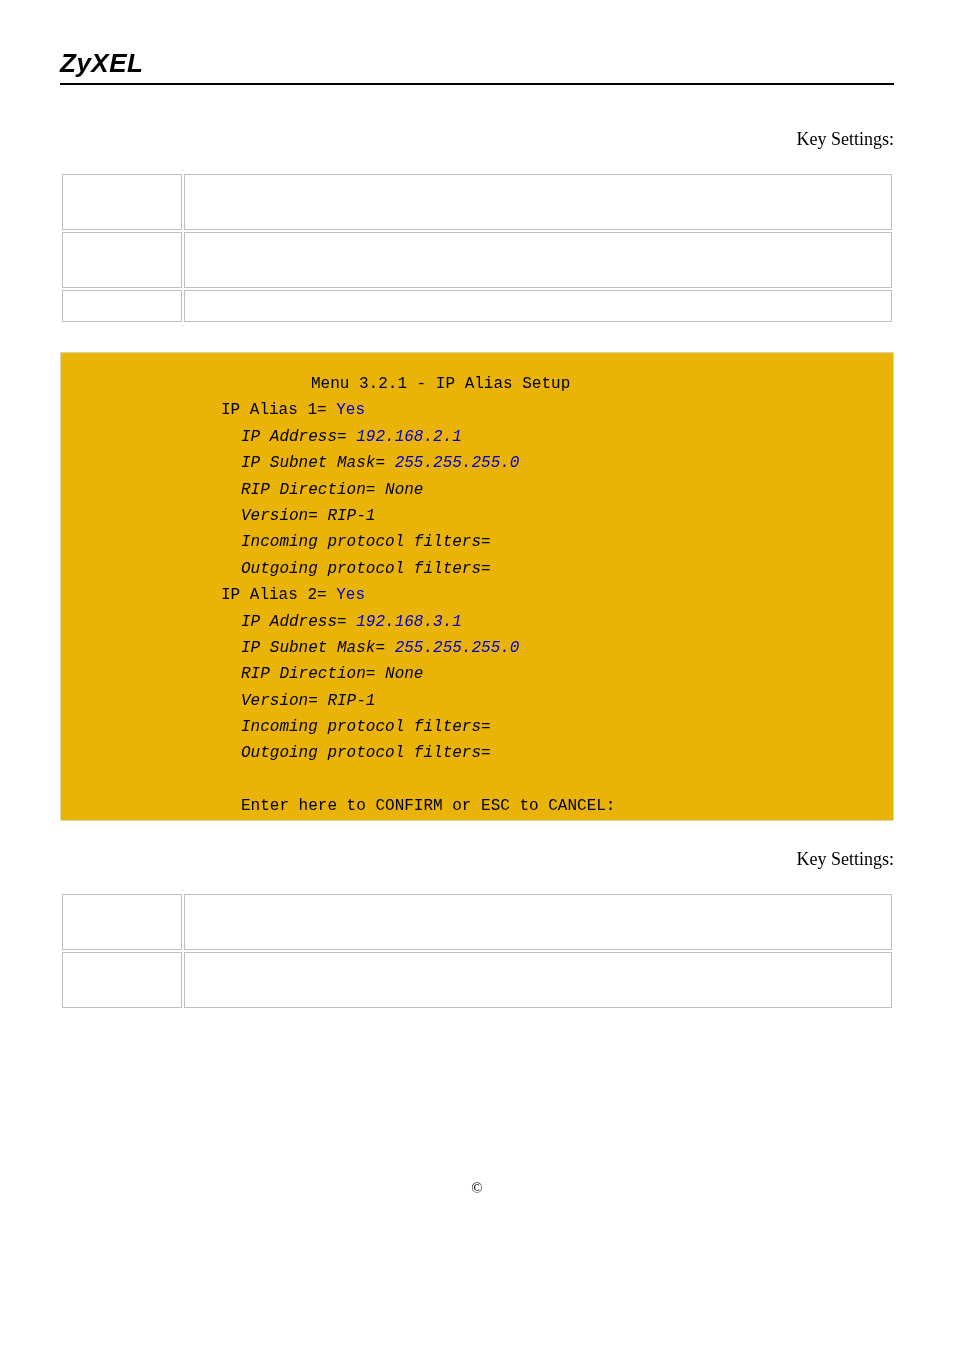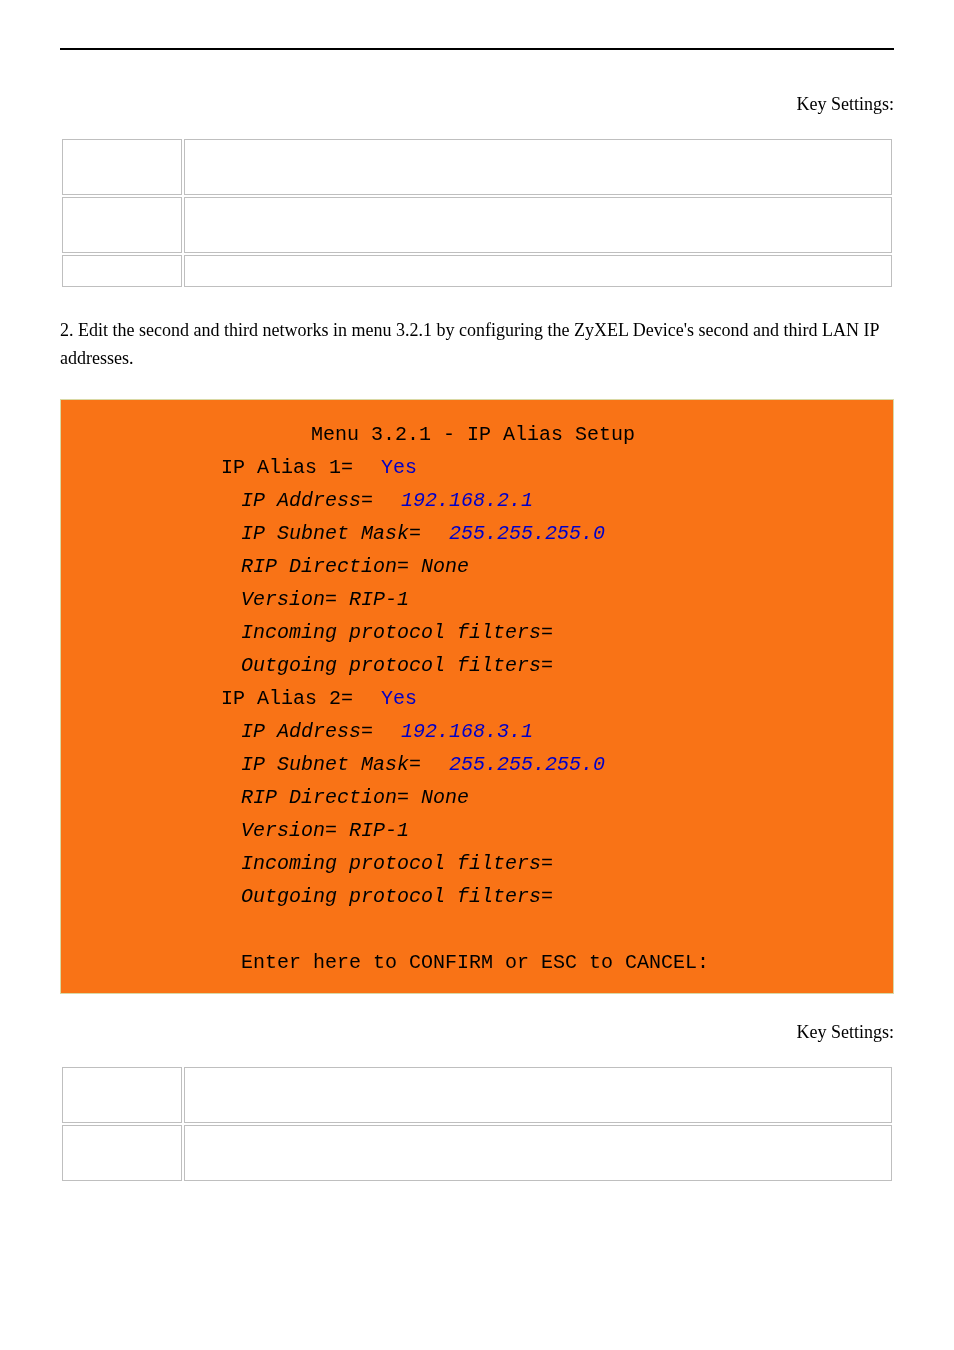--- a/index.html
+++ b/index.html
@@ -45,46 +45,47 @@
     vertical-align: top;
   }
   table.keytable .row-short td { height: 32px; }
   table.keytable td.col-a { width: 120px; }
   .para {
     font-size: 18px;
     line-height: 1.55;
     margin: 0 0 26px 0;
   }
   .terminal {
-    background: #f97316;
+    background: #eab308;
     border: 1px solid #d9d9a5;
-    padding: 18px 12px 14px 160px;
+    padding: 18px 12px 0 160px;
     font-family: "Courier New", Courier, monospace;
-    font-size: 20px;
+    font-size: 16px;
     line-height: 1.65;
     white-space: pre;
     color: #000;
     margin-bottom: 28px;
   }
-  .terminal .val { color: #0000c8; margin-left: 16px; }
+  .terminal .val { color: #0000c8; }
   .terminal .title { display:block; padding-left: 90px; }
   .terminal .l1 { display:block; }
   .terminal .l2 { display:block; padding-left: 20px; font-style: italic; }
   .terminal .foot { display:block; padding-left: 20px; }
   .footer {
     text-align: center;
     font-size: 15px;
     margin-top: 170px;
   }
 </style>
 </head>
 <body>
 
 <div class="page">
 
+  <div class="header-brand">ZyXEL</div>
   <hr class="header-rule">
 
   <p class="section-label">Key Settings:</p>
 
   <table class="keytable">
     <tbody>
         <tr>
           <td class="col-a"></td>
           <td></td>
         </tr>
@@ -92,21 +93,20 @@
           <td class="col-a"></td>
           <td></td>
         </tr>
     <tr class="row-short">
           <td class="col-a"></td>
           <td></td>
         </tr>
   </tbody>
     </table>
 
-  <p class="para">2. Edit the second and third networks in menu 3.2.1 by configuring the ZyXEL Device's second and third LAN IP addresses.</p>
 
   <div class="terminal"><span class="title">Menu 3.2.1 - IP Alias Setup</span><span class="l1"><span>IP Alias 1=</span> <span class="val">Yes</span></span><span class="l2"><span>IP Address=</span> <span class="val">192.168.2.1</span></span><span class="l2"><span>IP Subnet Mask=</span> <span class="val">255.255.255.0</span></span><span class="l2">RIP Direction= None</span><span class="l2">Version= RIP-1</span><span class="l2">Incoming protocol filters=</span><span class="l2">Outgoing protocol filters=</span><span class="l1"><span>IP Alias 2=</span> <span class="val">Yes</span></span><span class="l2"><span>IP Address=</span> <span class="val">192.168.3.1</span></span><span class="l2"><span>IP Subnet Mask=</span> <span class="val">255.255.255.0</span></span><span class="l2">RIP Direction= None</span><span class="l2">Version= RIP-1</span><span class="l2">Incoming protocol filters=</span><span class="l2">Outgoing protocol filters=</span><span class="l1">&nbsp;</span><span class="foot">Enter here to CONFIRM or ESC to CANCEL:</span></div>
 
   <p class="section-label">Key Settings:</p>
 
   <table class="keytable">
     <tbody>
         <tr>
           <td class="col-a"></td>
           <td></td>

